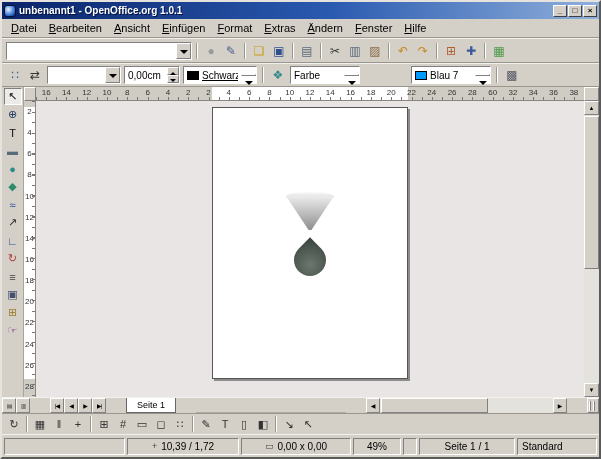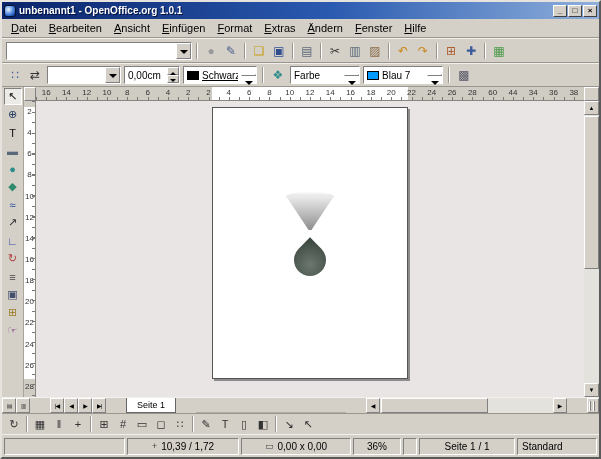--- a/index.html
+++ b/index.html
@@ -52,21 +52,21 @@
   .spin { display:flex; flex-direction:column; width:12px; flex:0 0 12px; }
   .spin span { flex:1; background:#d4d0c8; border:1px solid; border-color:#fff #808080 #808080 #fff;
     position:relative; }
   .spin span::after { content:""; position:absolute; left:2px;
     border:3px solid transparent; }
   .spin .up::after   { top:1px; border-bottom:3px solid #000; }
   .spin .down::after { top:3px; border-top:3px solid #000; }
   .color-combo { display:flex; align-items:center; gap:3px; padding-left:3px; font-size:10px; }
   .combo-label { flex:1; white-space:nowrap; overflow:hidden; }
   .swatch { width:12px; height:9px; flex:0 0 12px; border:1px solid #000; }
-  .schwarz-combo { width:74px;text-decoration:underline; } .farbe-combo { width:70px; } .blau-combo { width:80px; }
+  .schwarz-combo { width:74px;text-decoration:underline; } .farbe-combo { width:70px; } .blau-combo { width:80px;margin-left:48px; }
 
   
   .middle { flex:0 0 310px; display:grid; grid-template-columns:22px 12px 1fr 15px;
     grid-template-rows:14px 1fr; }
   .toolbox { grid-row:1/3; grid-column:1; background:#d4d0c8; border-right:1px solid #a8a49c;
     display:flex; flex-direction:column; align-items:center; padding-top:1px; }
   .tool-icon { width:18px; height:17px; flex:0 0 17px; margin-bottom:1px; display:flex;
     align-items:center; justify-content:center; font-size:11px; }
   .ruler-corner { grid-row:1; grid-column:2; background:#d4d0c8;
     border:1px solid; border-color:#fff #808080 #808080 #fff; }
@@ -271,21 +271,21 @@
           <span class="ruler-num">12</span>
           <span class="ruler-num">14</span>
           <span class="ruler-num">16</span>
           <span class="ruler-num">18</span>
           <span class="ruler-num">20</span>
           <span class="ruler-num">22</span>
           <span class="ruler-num">24</span>
           <span class="ruler-num">26</span>
           <span class="ruler-num">28</span>
           <span class="ruler-num">60</span>
-          <span class="ruler-num">44</span>
+          <span class="ruler-num">32</span>
           <span class="ruler-num">34</span>
           <span class="ruler-num">36</span>
           <span class="ruler-num">38</span>
         </span>
     </div>
     <div class="corner-btn"></div>
     <div class="vruler">
       <span class="page-band"></span>
       <span class="vruler-numbers">
           <span class="ruler-num">2</span>
@@ -371,21 +371,21 @@
     <div class="sb-cell sb-main"></div>
     <div class="sb-cell sb-pos">
       <span class="sb-icon">+</span>
       <span>10,39 / 1,72</span>
     </div>
     <div class="sb-cell sb-size">
       <span class="sb-icon">▭</span>
       <span>0,00 x 0,00</span>
     </div>
     <div class="sb-cell sb-zoom">
-      <span>36%</span>
+      <span>49%</span>
     </div>
     <div class="sb-cell sb-mod">
       <span></span>
     </div>
     <div class="sb-cell sb-page">
       <span>Seite 1 / 1</span>
     </div>
     <div class="sb-cell sb-style">
       <span>Standard</span>
     </div>

